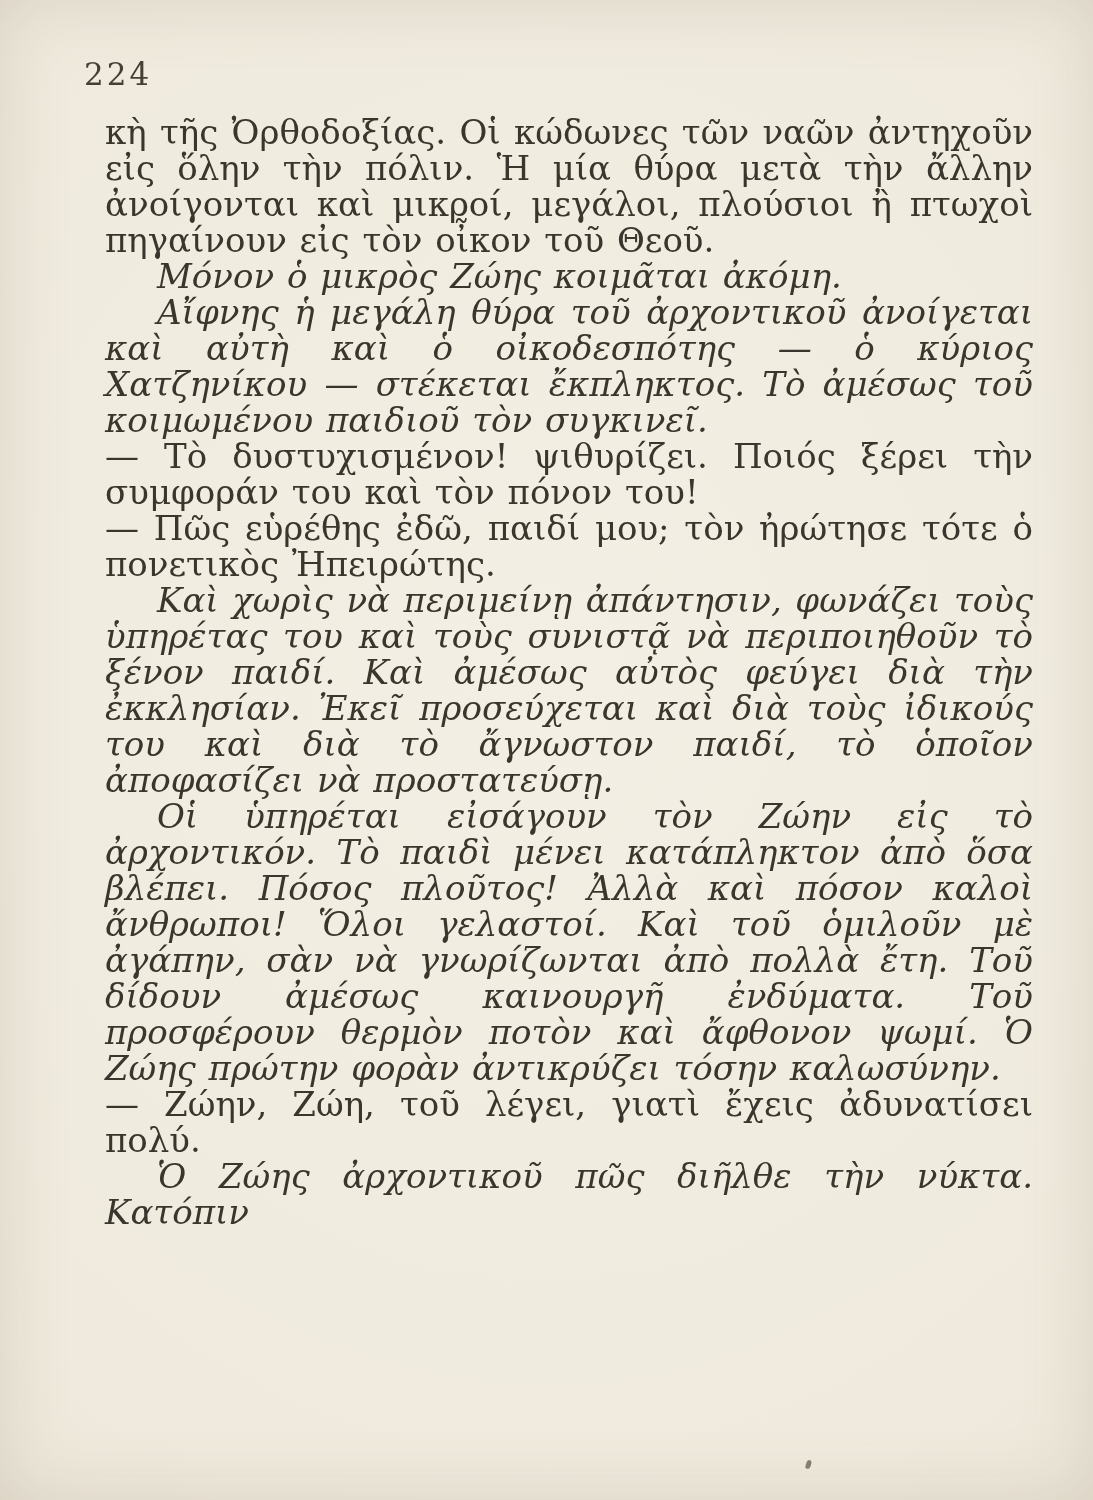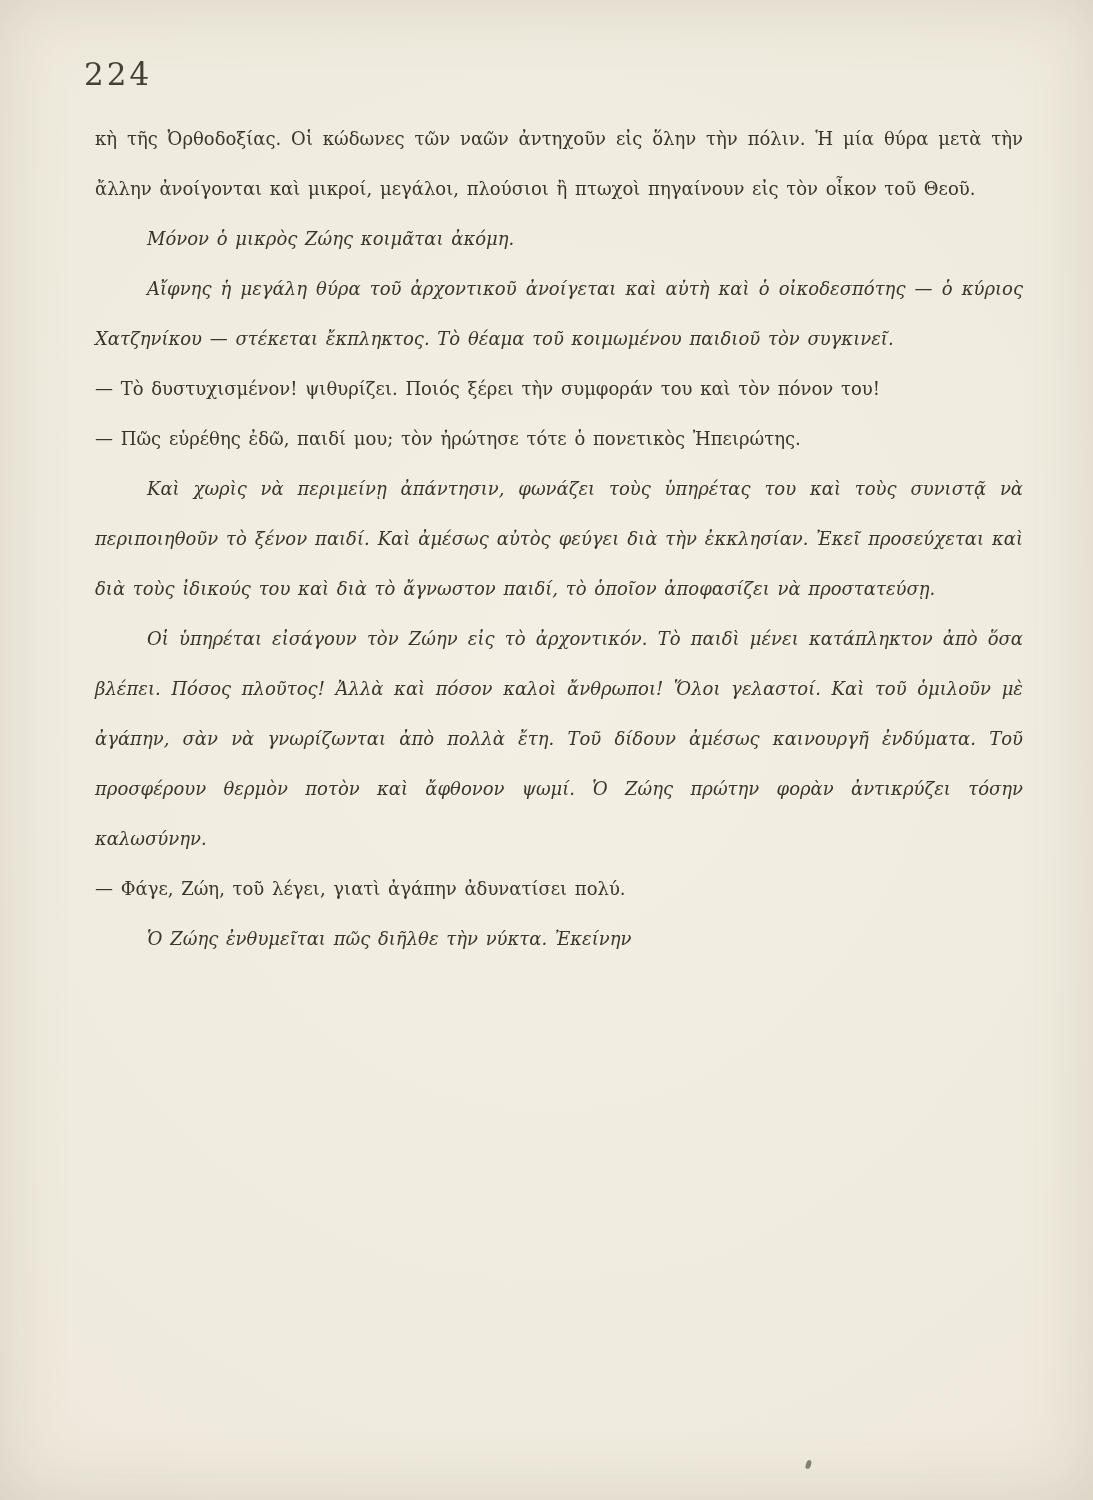--- a/index.html
+++ b/index.html
@@ -24,25 +24,25 @@
     position: absolute;
     left: 84px;
     top: 56px;
     font-size: 31px;
     letter-spacing: 3px;
     color: #453f35;
     text-align: right;
   }
   .text-block {
     position: absolute;
-    left: 95px;
+    left: 105px;
     top: 114px;
     width: 928px;
-    font-size: 18px;
-    line-height: 50px;
+    font-size: 34px;
+    line-height: 36px;
     color: #3a362d;
     text-align: justify;
     word-spacing: 2px;
   }
   .para {
     margin: 0;
     padding: 0;
   }
   .para.indent {
     text-indent: 52px;
@@ -68,24 +68,24 @@
 </head>
 <body>
 
 <div class="page">
 
   <div class="page-number">224</div>
 
   <div class="text-block">
     <p class="para noindent">κὴ τῆς Ὀρθοδοξίας. Οἱ κώδωνες τῶν ναῶν ἀντηχοῦν εἰς ὅλην τὴν πόλιν. Ἡ μία θύρα μετὰ τὴν ἄλλην ἀνοίγονται καὶ μικροί, μεγάλοι, πλούσιοι ἢ πτωχοὶ πηγαίνουν εἰς τὸν οἶκον τοῦ Θεοῦ.</p>
     <p class="para indent">Μόνον ὁ μικρὸς Ζώης κοιμᾶται ἀκόμη.</p>
-    <p class="para indent">Αἴφνης ἡ μεγάλη θύρα τοῦ ἀρχοντικοῦ ἀνοίγεται καὶ αὐτὴ καὶ ὁ οἰκοδεσπότης — ὁ κύριος Χατζηνίκου — στέκεται ἔκπληκτος. Τὸ θέαμα τοῦ κοιμωμένου παιδιοῦ τὸν συγκινεῖ.</p>
+    <p class="para indent">Αἴφνης ἡ μεγάλη θύρα τοῦ ἀρχοντικοῦ ἀνοίγεται καὶ αὐτὴ καὶ ὁ οἰκοδεσπότης — ὁ κύριος Χατζηνίκου — στέκεται ἔκπληκτος. Τὸ ἀμέσως τοῦ κοιμωμένου παιδιοῦ τὸν συγκινεῖ.</p>
     <p class="para dialogue">— Τὸ δυστυχισμένον! ψιθυρίζει. Ποιός ξέρει τὴν συμφοράν του καὶ τὸν πόνον του!</p>
     <p class="para dialogue">— Πῶς εὑρέθης ἐδῶ, παιδί μου; τὸν ἠρώτησε τότε ὁ πονετικὸς Ἠπειρώτης.</p>
     <p class="para indent">Καὶ χωρὶς νὰ περιμείνῃ ἀπάντησιν, φωνάζει τοὺς ὑπηρέτας του καὶ τοὺς συνιστᾷ νὰ περιποιηθοῦν τὸ ξένον παιδί. Καὶ ἀμέσως αὐτὸς φεύγει διὰ τὴν ἐκκλησίαν. Ἐκεῖ προσεύχεται καὶ διὰ τοὺς ἰδικούς του καὶ διὰ τὸ ἄγνωστον παιδί, τὸ ὁποῖον ἀποφασίζει νὰ προστατεύσῃ.</p>
     <p class="para indent">Οἱ ὑπηρέται εἰσάγουν τὸν Ζώην εἰς τὸ ἀρχοντικόν. Τὸ παιδὶ μένει κατάπληκτον ἀπὸ ὅσα βλέπει. Πόσος πλοῦτος! Ἀλλὰ καὶ πόσον καλοὶ ἄνθρωποι! Ὅλοι γελαστοί. Καὶ τοῦ ὁμιλοῦν μὲ ἀγάπην, σὰν νὰ γνωρίζωνται ἀπὸ πολλὰ ἔτη. Τοῦ δίδουν ἀμέσως καινουργῆ ἐνδύματα. Τοῦ προσφέρουν θερμὸν ποτὸν καὶ ἄφθονον ψωμί. Ὁ Ζώης πρώτην φορὰν ἀντικρύζει τόσην καλωσύνην.</p>
-    <p class="para dialogue">— Φάγε, Ζώη, τοῦ λέγει, γιατὶ ἀγάπην ἀδυνατίσει πολύ.</p>
-    <p class="para indent">Ὁ Ζώης ἐνθυμεῖται πῶς διῆλθε τὴν νύκτα. Ἐκείνην</p>
+    <p class="para dialogue">— Ζώην, Ζώη, τοῦ λέγει, γιατὶ ἔχεις ἀδυνατίσει πολύ.</p>
+    <p class="para indent">Ὁ Ζώης ἀρχοντικοῦ πῶς διῆλθε τὴν νύκτα. Κατόπιν</p>
   </div>
 
   <div class="scan-mark"></div>
 
 </div>
 
 </body></html>

